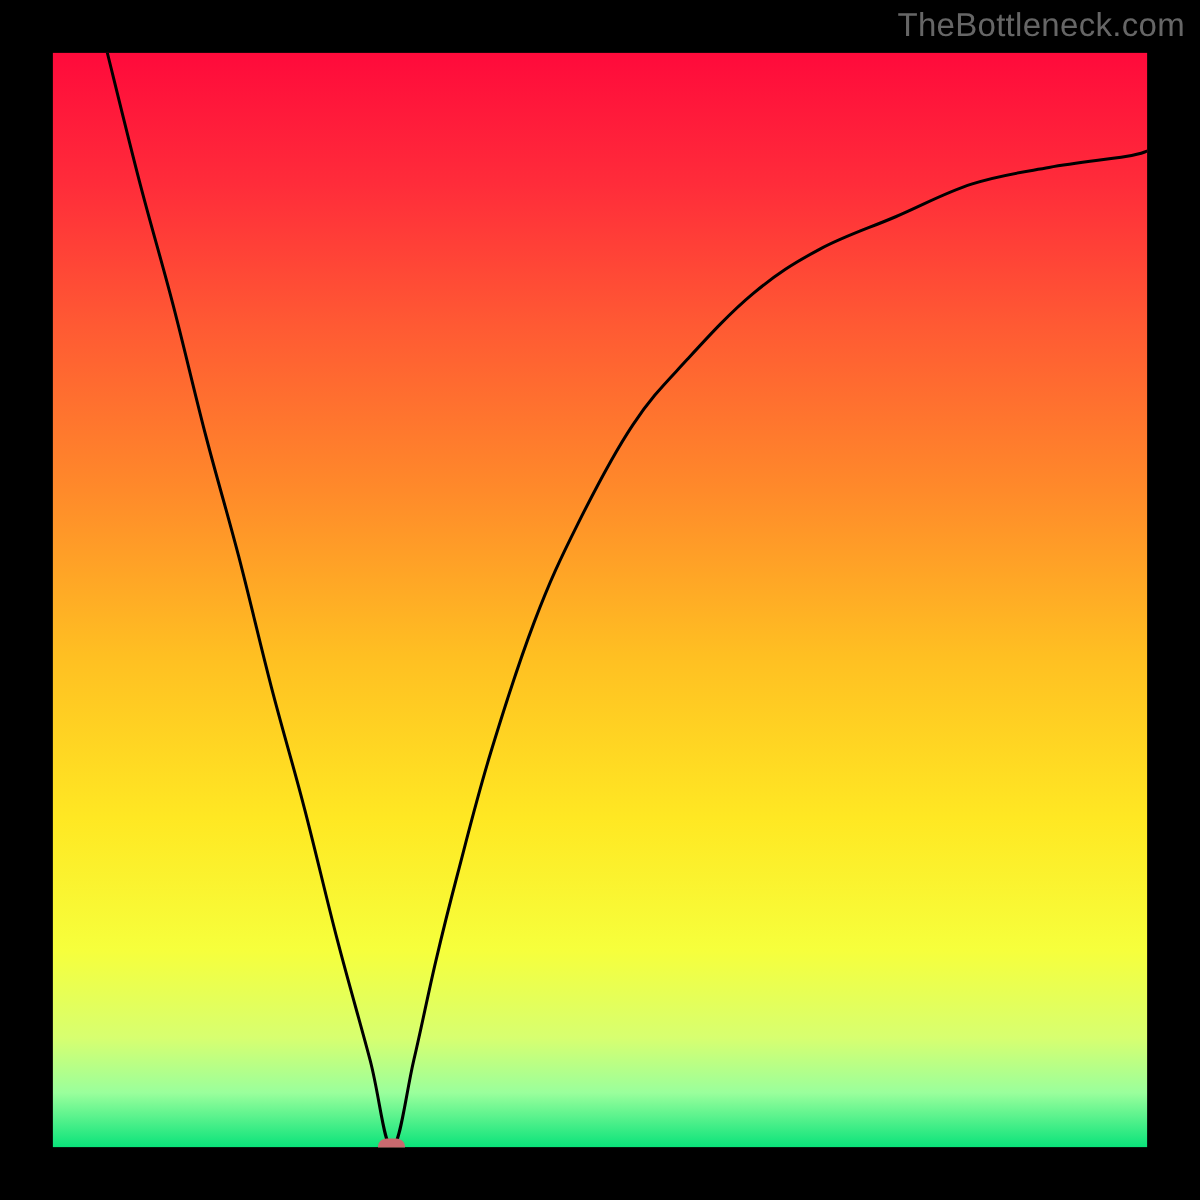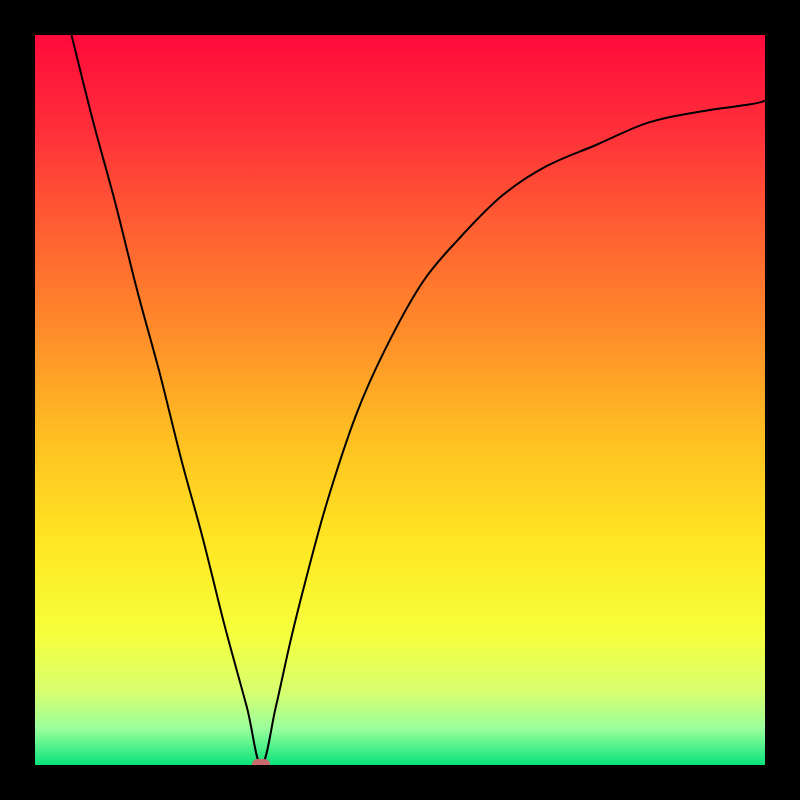--- a/index.html
+++ b/index.html
@@ -50,20 +50,21 @@
   }
   svg.curve {
     position: absolute;
     inset: 0;
   }
 </style>
 </head>
 <body>
 
 <div class="frame">
+  <div class="watermark">TheBottleneck.com</div>
 
   <div class="plot-area">
     <svg class="gradient" viewBox="0 0 730 730" preserveAspectRatio="none">
       <defs>
         <linearGradient id="bg-grad" x1="0" y1="0" x2="0" y2="1">
             <stop offset="0%" stop-color="#ff0a3b"></stop>
             <stop offset="12%" stop-color="#ff2c3a"></stop>
             <stop offset="25%" stop-color="#ff5a33"></stop>
             <stop offset="40%" stop-color="#ff8a2a"></stop>
             <stop offset="55.00000000000001%" stop-color="#ffbf22"></stop>

